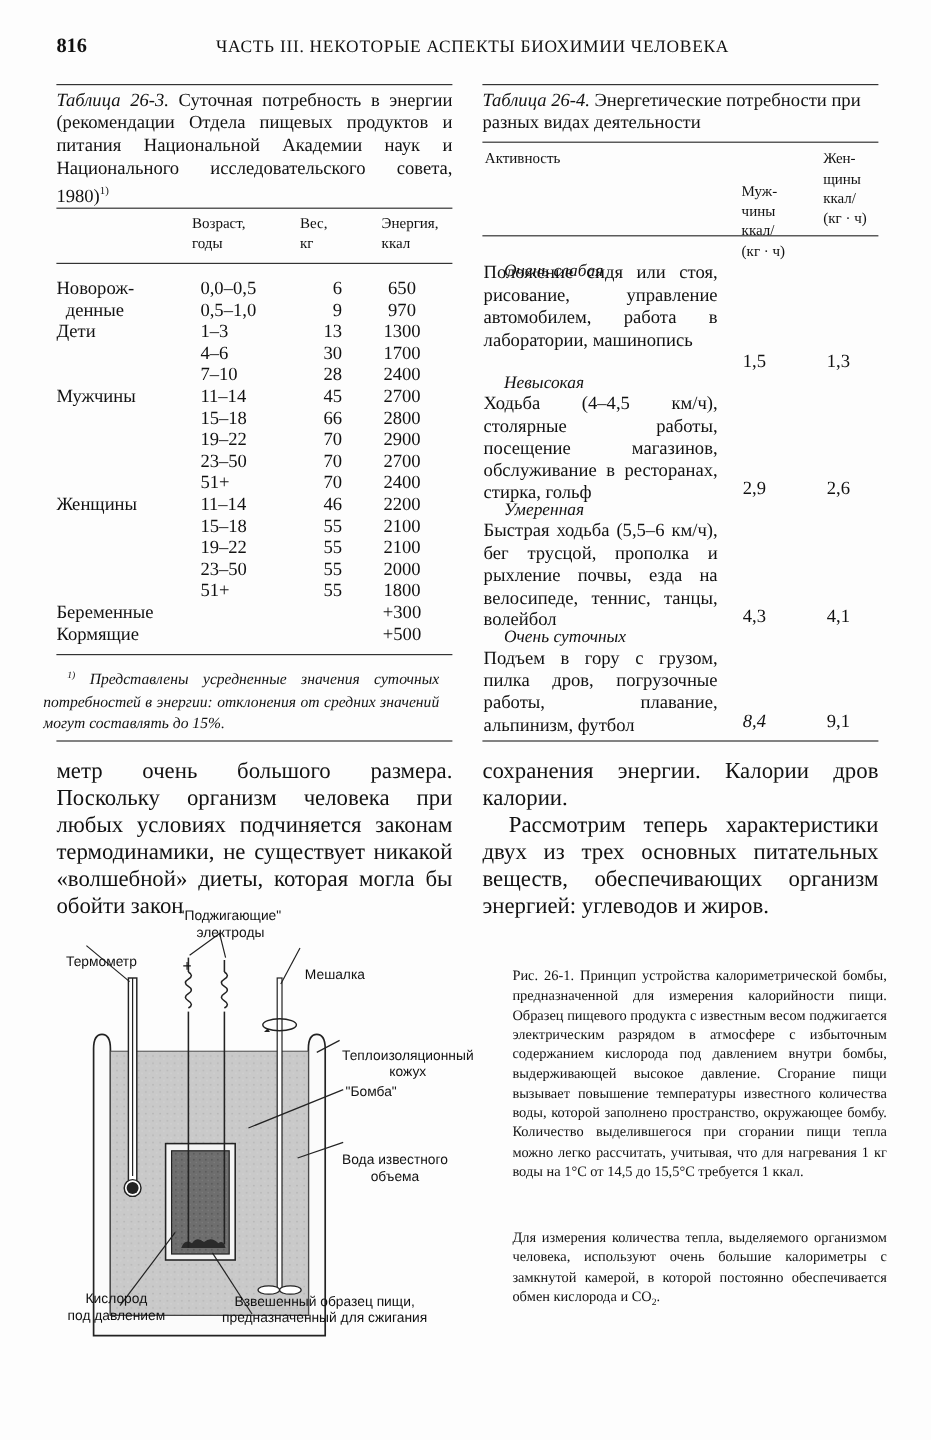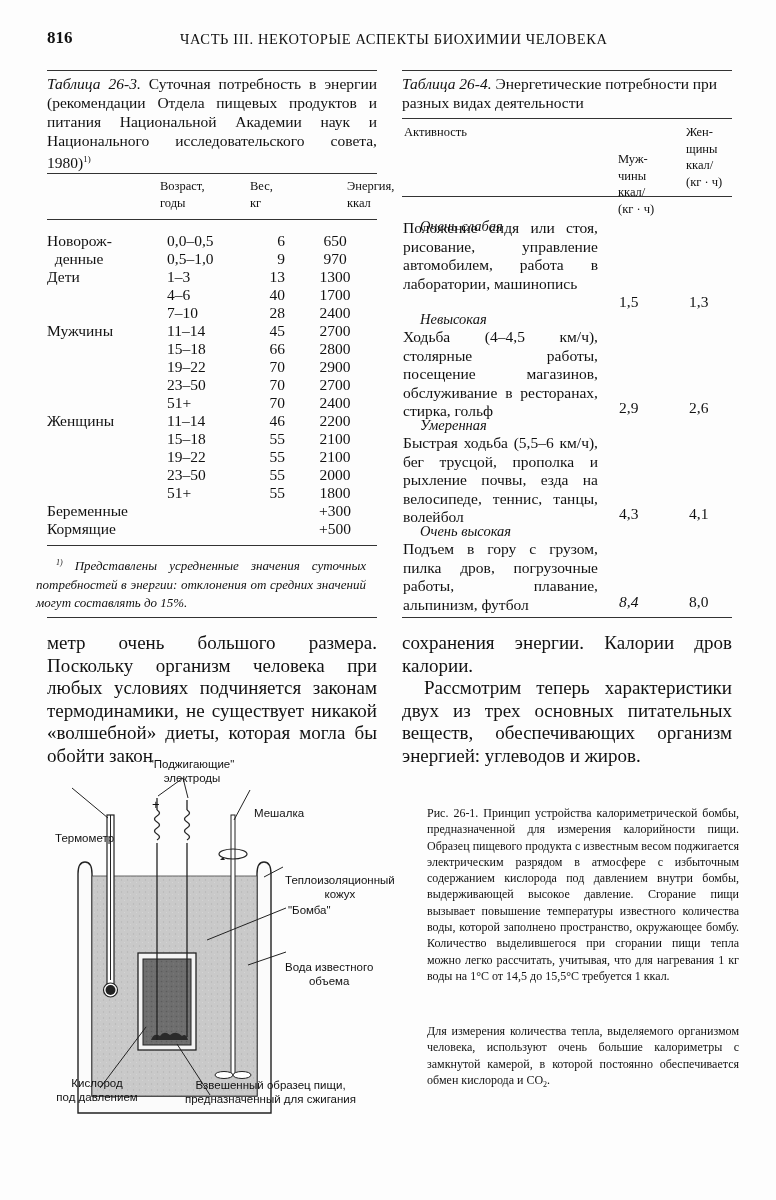--- a/index.html
+++ b/index.html
@@ -59,21 +59,21 @@
 <div class="rule" style="left:47px;top:173px;width:330px;"></div>
 
 <div class="abs t263-head" style="left:160px;top:178px;">
   <div>Возраст,</div>
   <div>годы</div>
 </div>
 <div class="abs t263-head" style="left:250px;top:178px;">
   <div>Вес,</div>
   <div>кг</div>
 </div>
-<div class="abs t263-head" style="left:318px;top:178px;margin-left:29px;">
+<div class="abs t263-head" style="left:318px;top:178px;">
   <div>Энергия,</div>
   <div>ккал</div>
 </div>
 <div class="rule" style="left:47px;top:219px;width:330px;"></div>
 
 <div id="t263-body">
     <div class="t263-row" style="top: 232px;">
       <span class="grp" style="white-space: pre;">Новорож-</span>
       <span class="age" style="white-space: pre;">0,0–0,5</span>
       <span class="wt" style="white-space: pre;">6</span>
@@ -87,21 +87,21 @@
     </div>
     <div class="t263-row" style="top: 268px;">
       <span class="grp" style="white-space: pre;">Дети</span>
       <span class="age" style="white-space: pre;">1–3</span>
       <span class="wt" style="white-space: pre;">13</span>
       <span class="en" style="white-space: pre;">1300</span>
     </div>
     <div class="t263-row" style="top: 286px;">
       <span class="grp" style="white-space: pre;"></span>
       <span class="age" style="white-space: pre;">4–6</span>
-      <span class="wt" style="white-space: pre;">40</span>
+      <span class="wt" style="white-space: pre;">30</span>
       <span class="en" style="white-space: pre;">1700</span>
     </div>
     <div class="t263-row" style="top: 304px;">
       <span class="grp" style="white-space: pre;"></span>
       <span class="age" style="white-space: pre;">7–10</span>
       <span class="wt" style="white-space: pre;">28</span>
       <span class="en" style="white-space: pre;">2400</span>
     </div>
     <div class="t263-row" style="top: 322px;">
       <span class="grp" style="white-space: pre;">Мужчины</span>
@@ -211,24 +211,24 @@
 <div class="t264-cat" style="top:310px;">Невысокая</div>
 <div class="t264-act" style="top:328px;">Ходьба (4–4,5 км/ч), столярные работы, посещение магазинов, обслуживание в ресторанах, стирка, гольф</div>
 <div class="t264-val" style="left:619px;top:399px;">2,9</div>
 <div class="t264-val" style="left:689px;top:399px;">2,6</div>
 
 <div class="t264-cat" style="top:416px;">Умеренная</div>
 <div class="t264-act" style="top:434px;">Быстрая ходьба (5,5–6 км/ч), бег трусцой, прополка и рыхление почвы, езда на велосипеде, теннис, танцы, волейбол</div>
 <div class="t264-val" style="left:619px;top:505px;">4,3</div>
 <div class="t264-val" style="left:689px;top:505px;">4,1</div>
 
-<div class="t264-cat" style="top:522px;">Очень высокая</div>
+<div class="t264-cat" style="top:522px;">Очень суточных</div>
 <div class="t264-act" style="top:540px;">Подъем в гору с грузом, пилка дров, погрузочные работы, плавание, альпинизм, футбол</div>
 <div class="t264-val" style="left:619px;top:593px;font-style:italic;">8,4</div>
-<div class="t264-val" style="left:689px;top:593px;">8,0</div>
+<div class="t264-val" style="left:689px;top:593px;">9,1</div>
 
 <div class="rule" style="left:402px;top:617px;width:330px;"></div>
 
 <div class="abs body-text" id="body-left">метр очень большого размера. Поскольку организм человека при любых условиях подчиняется законам термодинамики, не существует никакой «волшебной» диеты, которая могла бы обойти закон</div>
 <div class="abs body-text" id="body-right-1">сохранения энергии. Калории дров калории.</div>
 <div class="abs body-text" id="body-right-2">Рассмотрим теперь характеристики двух из трех основных питательных веществ, обеспечивающих организм энергией: углеводов и жиров.</div>
 
 <svg class="abs" style="left:0;top:740px;" width="420" height="380">
   <defs>
     <pattern id="speckle" width="6" height="6" patternUnits="userSpaceOnUse">
@@ -290,21 +290,21 @@
     <line x1="286" y1="212" x2="248" y2="225"></line>
     <line x1="146" y1="287" x2="100" y2="348"></line>
     <line x1="177" y1="304" x2="210" y2="355"></line>
   </g>
 </svg>
 
 <div class="fig-label" style="left:137px;top:757px;text-align:center;width:110px;">
   <div>"Поджигающие"</div>
   <div>электроды</div>
 </div>
-<div class="fig-label" style="left:55px;top:795px;margin-top:36px;">Термометр</div>
+<div class="fig-label" style="left:55px;top:795px;">Термометр</div>
 <div class="fig-label" style="left:254px;top:806px;">Мешалка</div>
 <div class="fig-label" style="left:285px;top:873px;text-align:center;">
   <div>Теплоизоляционный</div>
   <div>кожух</div>
 </div>
 <div class="fig-label" style="left:288px;top:903px;">"Бомба"</div>
 <div class="fig-label" style="left:285px;top:960px;text-align:center;">
   <div>Вода известного</div>
   <div>объема</div>
 </div>

